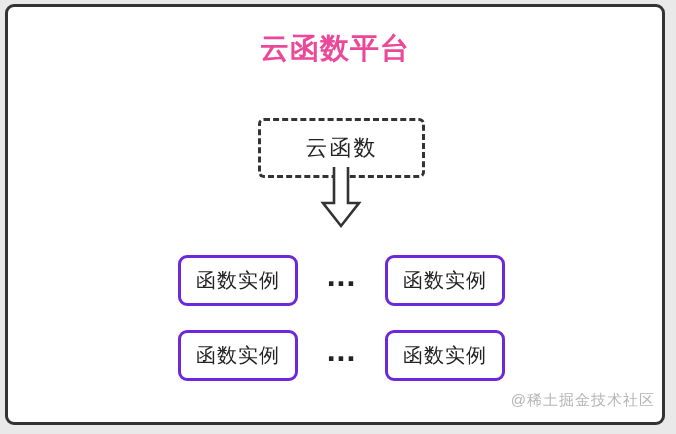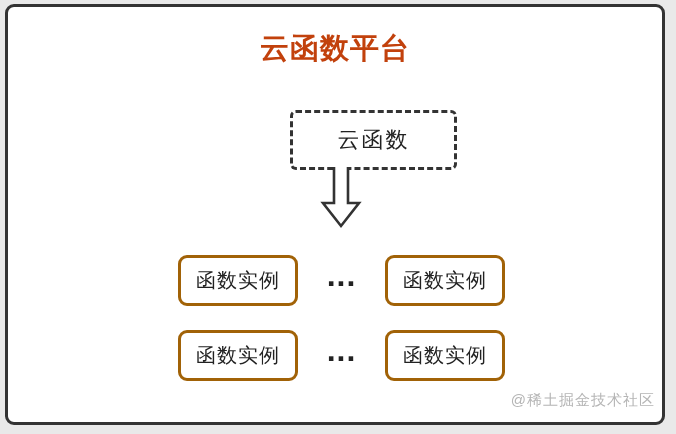--- a/index.html
+++ b/index.html
@@ -27,55 +27,54 @@
   }
   .diagram-title {
     position: absolute;
     left: 0;
     top: 22px;
     width: 100%;
     text-align: center;
     font-size: 29px;
     font-weight: bold;
     letter-spacing: 1px;
-    color: #c2410c;
+    color: #ec4899;
   }
   .dashed-node {
     position: absolute;
     left: 250px;
-    top: 103px;
+    top: 111px;
     width: 167px;
     height: 60px;
     box-sizing: border-box;
     border: 3px dashed #333333;
     border-radius: 6px;
     background: #ffffff;
     display: flex;
     align-items: center;
     justify-content: center;
-    margin-left: 32px;
   }
   .dashed-node span {
     font-size: 22px;
     color: #222222;
     letter-spacing: 2px;
   }
   .down-arrow {
     position: absolute;
     left: 312px;
     top: 160px;
     width: 42px;
     height: 62px;
   }
   .instance-node {
     position: absolute;
     width: 120px;
     height: 51px;
     box-sizing: border-box;
-    border: 3px solid #a16207;
+    border: 3px solid #6d28d9;
     border-radius: 9px;
     background: #ffffff;
     display: flex;
     align-items: center;
     justify-content: center;
   }
   .instance-node span {
     font-size: 20px;
     color: #222222;
     letter-spacing: 1px;

